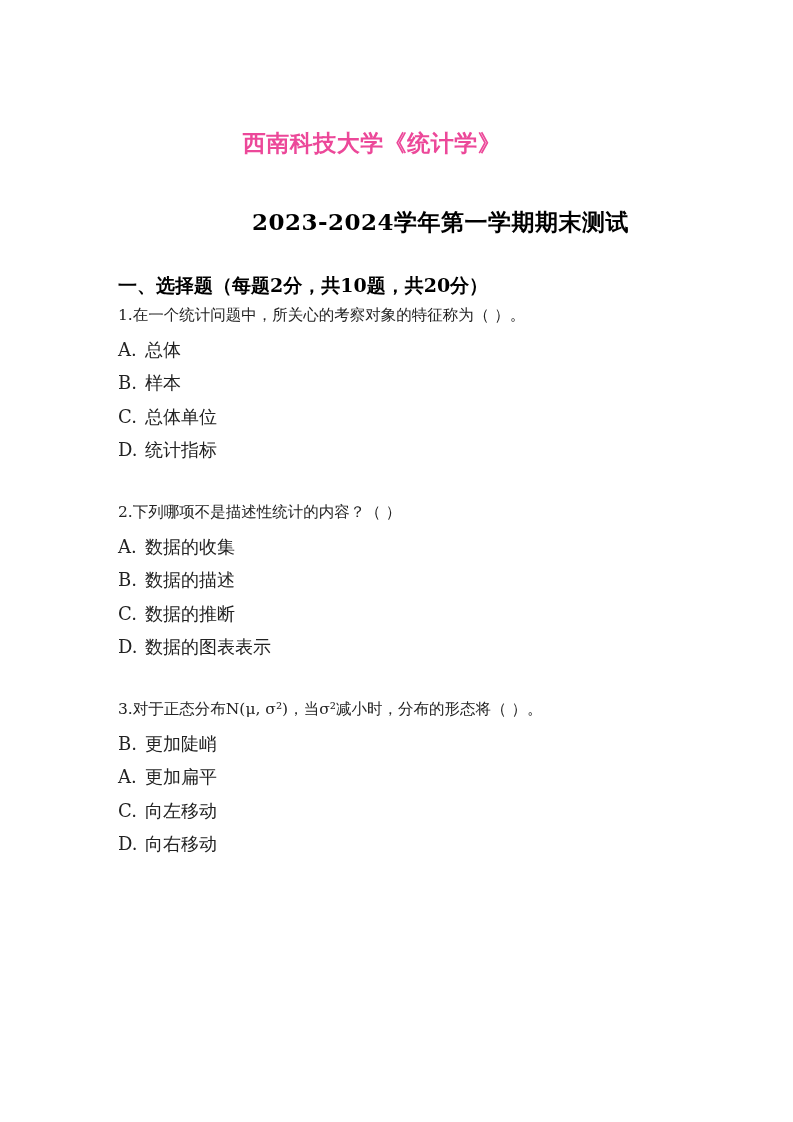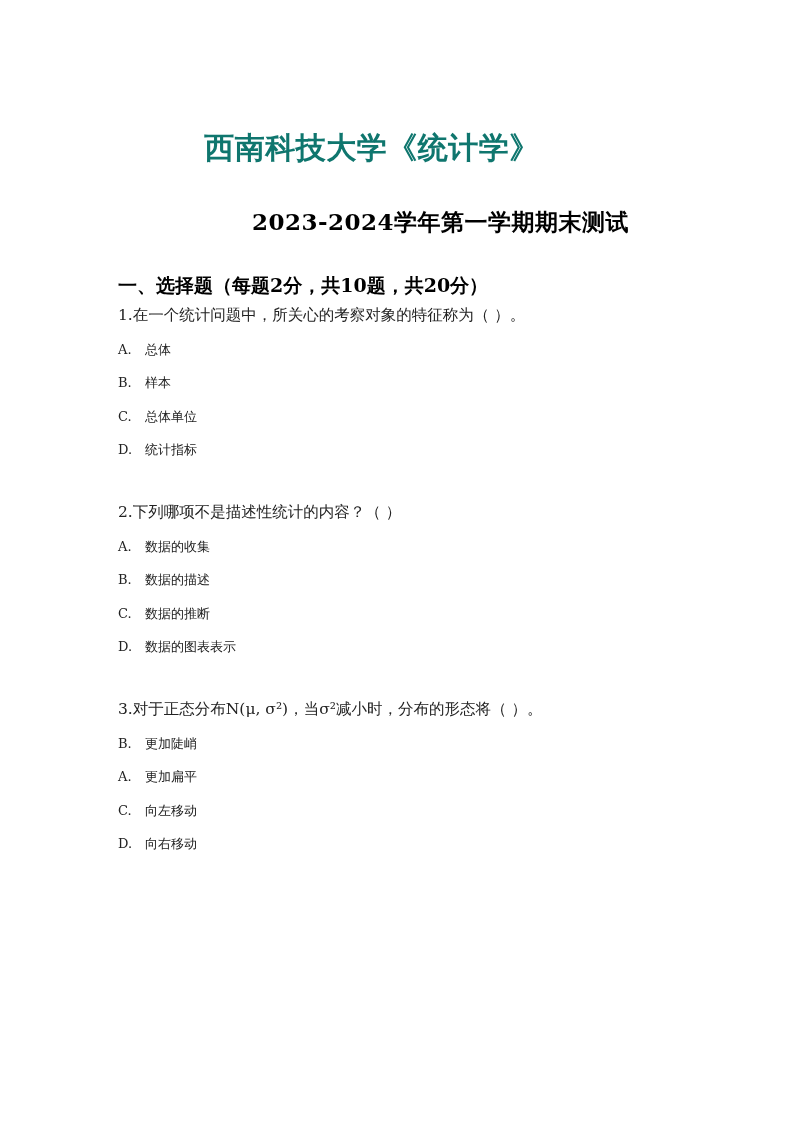--- a/index.html
+++ b/index.html
@@ -1,25 +1,25 @@
 <!DOCTYPE html>
 <html><head>
 <meta charset="utf-8">
 <style>
   html, body { margin: 0; padding: 0; background: #ffffff; }
   body { width: 793px; height: 1122px; position: relative; overflow: hidden;
          font-family: "DejaVu Serif", "Liberation Serif", serif; color: #1a1a1a; }
   .title1 { position: absolute; top: 128px; left: 0; width: 744px; text-align: center;
-            font-size: 30px; font-weight: bold; letter-spacing: 0.5px; color: #0f766e; }
+            font-size: 23px; font-weight: bold; letter-spacing: 0.5px; color: #ec4899; }
   .title2 { position: absolute; top: 207px; left: 0; width: 793px; text-align: center;
             font-size: 23px; font-weight: bold; letter-spacing: 0.5px; color: #000; padding-left: 44px; }
   .content { position: absolute; top: 271px; left: 118px; width: 575px; }
   .section { font-size: 19px; font-weight: bold; height: 28px; line-height: 28px; color: #000; }
   .q { font-size: 15.5px; line-height: 33.6px; color: #222; }
-  .opt { font-size: 13px; line-height: 33.6px; color: #222; white-space: pre; }
+  .opt { font-size: 18px; line-height: 33.6px; color: #222; white-space: pre; }
   .opt .letter { display: inline-block; width: 27px; }
   .gap { height: 29px; }
 </style>
 </head>
 <body>
 
 <div class="title1">西南科技大学《统计学》</div>
 <div class="title2">2023-2024学年第一学期期末测试</div>
 
 <div class="content">

